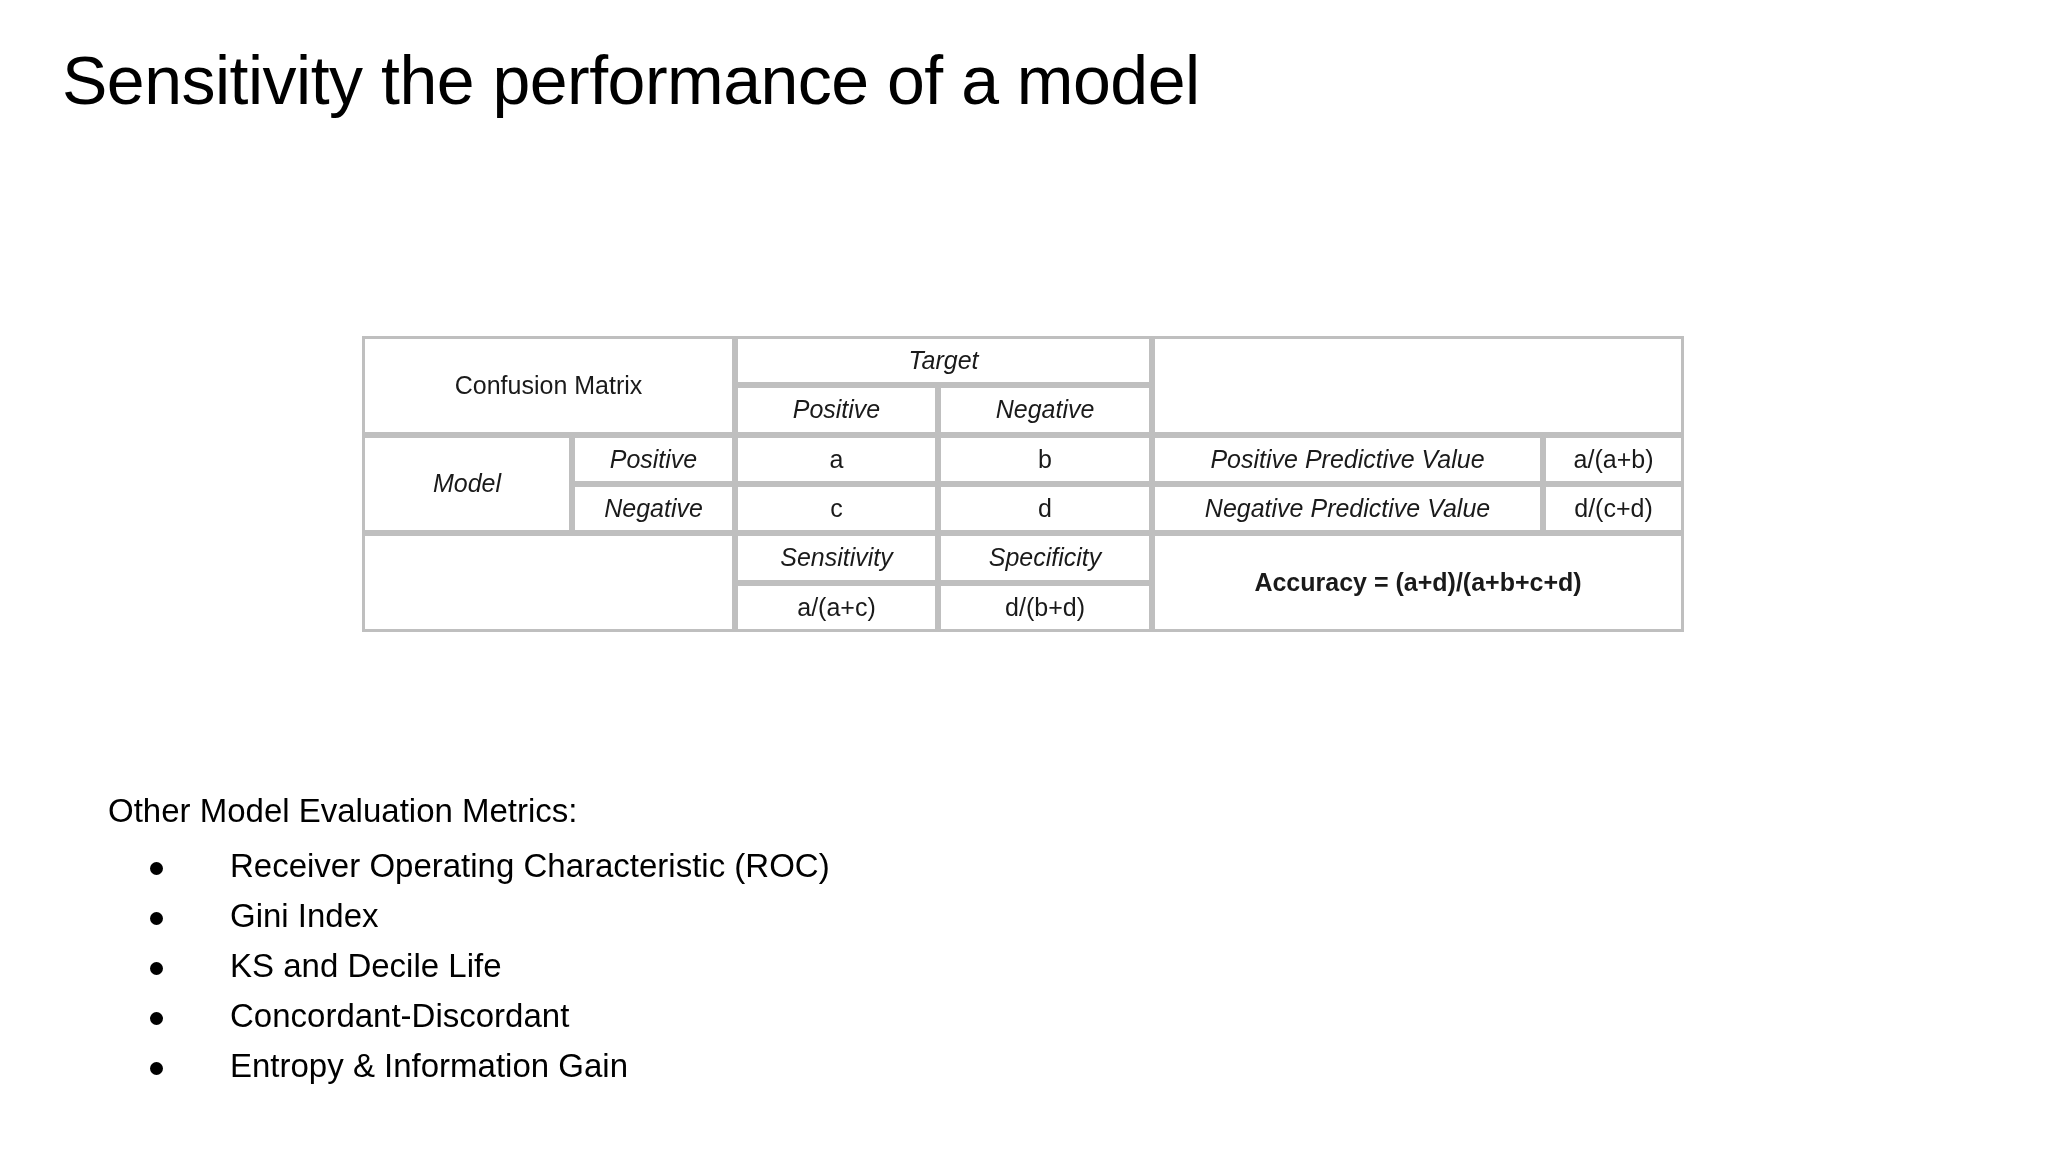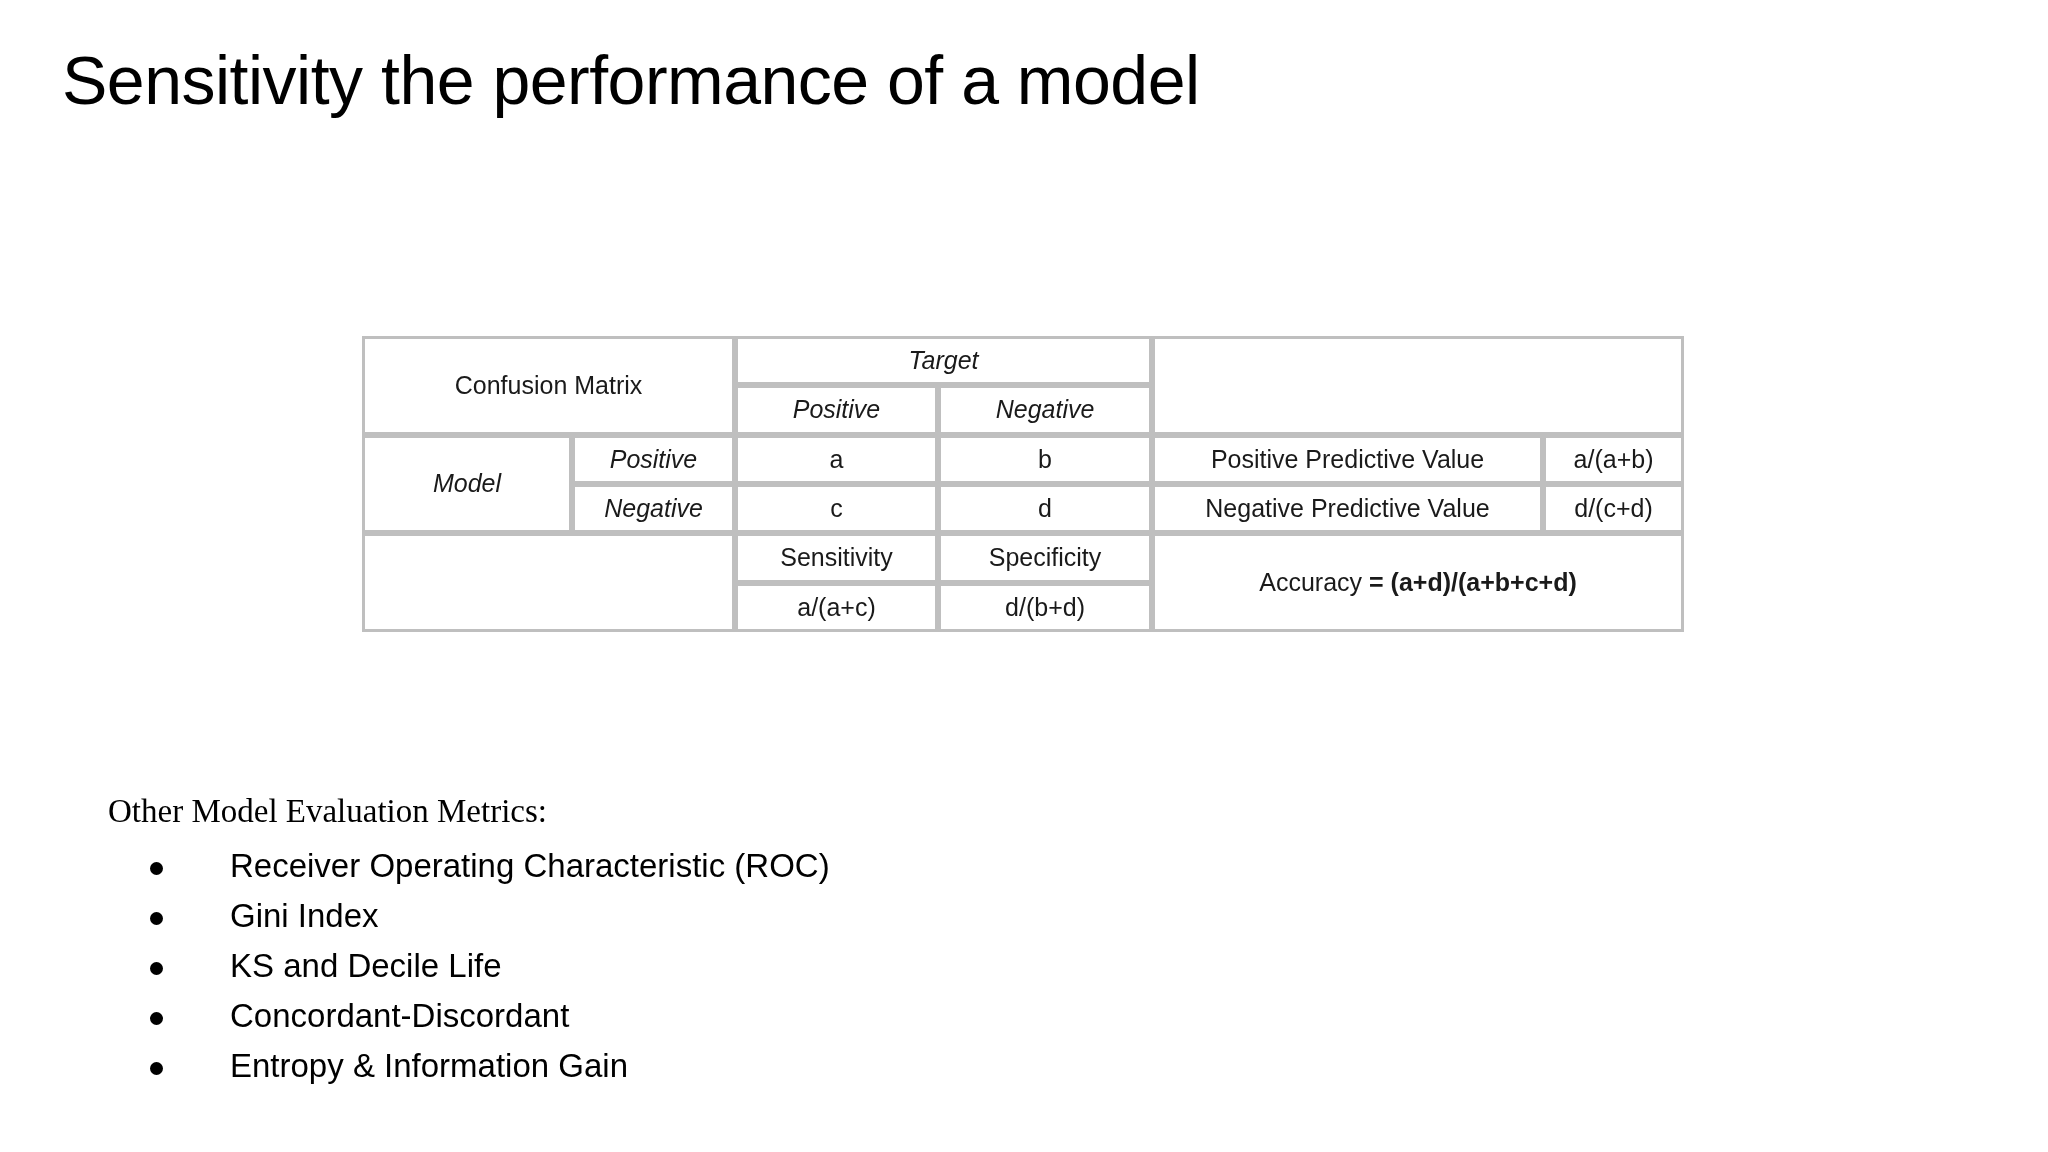--- a/index.html
+++ b/index.html
@@ -51,37 +51,36 @@
     text-align: center;
     vertical-align: middle;
     padding: 0 6px;
     background: #ffffff;
     font-weight: 400;
   }
   td.blue     { background: #e7ecf3; font-style: italic; }
   td.yellow   { background: #fcfbd2; }
   td.white    { background: #ffffff; }
   td.b        { font-weight: bold; }
-  td.italic   { }
-  .acc-b { font-weight: normal; }
+  td.italic   { font-style: italic; }
+  .acc-b { font-weight: bold; }
   .acc-n { font-weight: 700; }
 
   
   #metrics-block {
     position: absolute;
     left: 108px;
     top: 793px;
     font-size: 33px;
     line-height: 1.12;
     color: #000000;
   }
   #metrics-heading {
     margin: 0 0 10px 0;
     font-size: 33px;
-    font-family: Liberation Serif, serif;
   }
   ul.metrics-list {
     list-style: none;
     margin: 18px;
     padding: 0;
   }
   ul.metrics-list li {
     position: relative;
     padding-left: 104px;
     margin-bottom: 13px;

